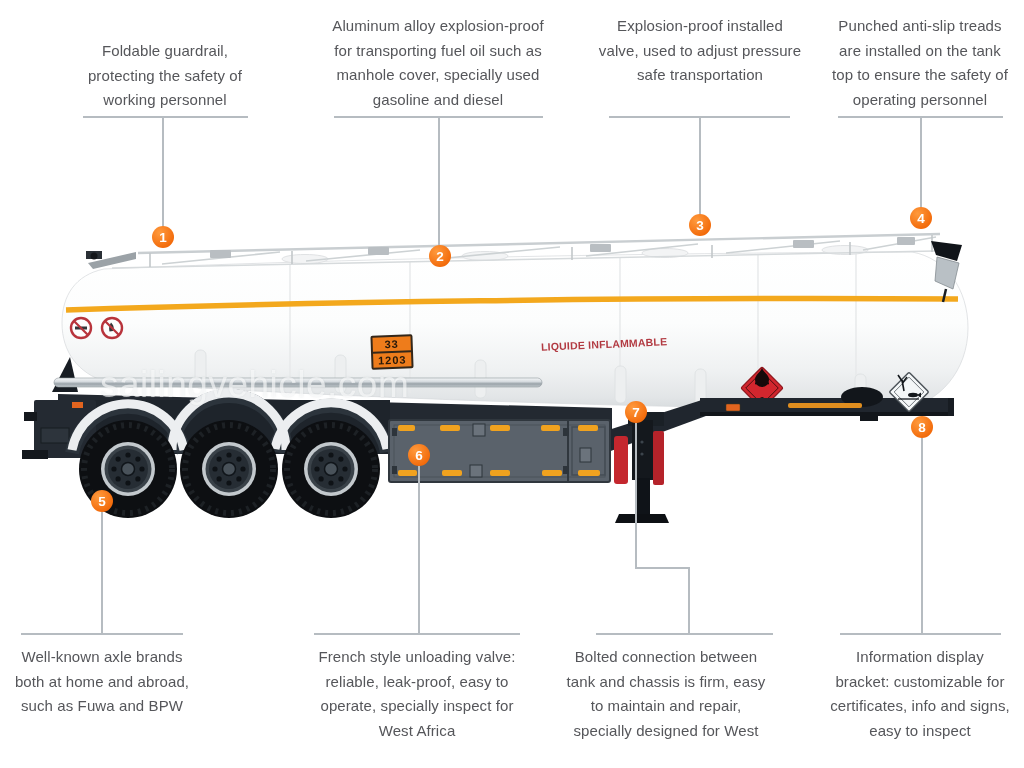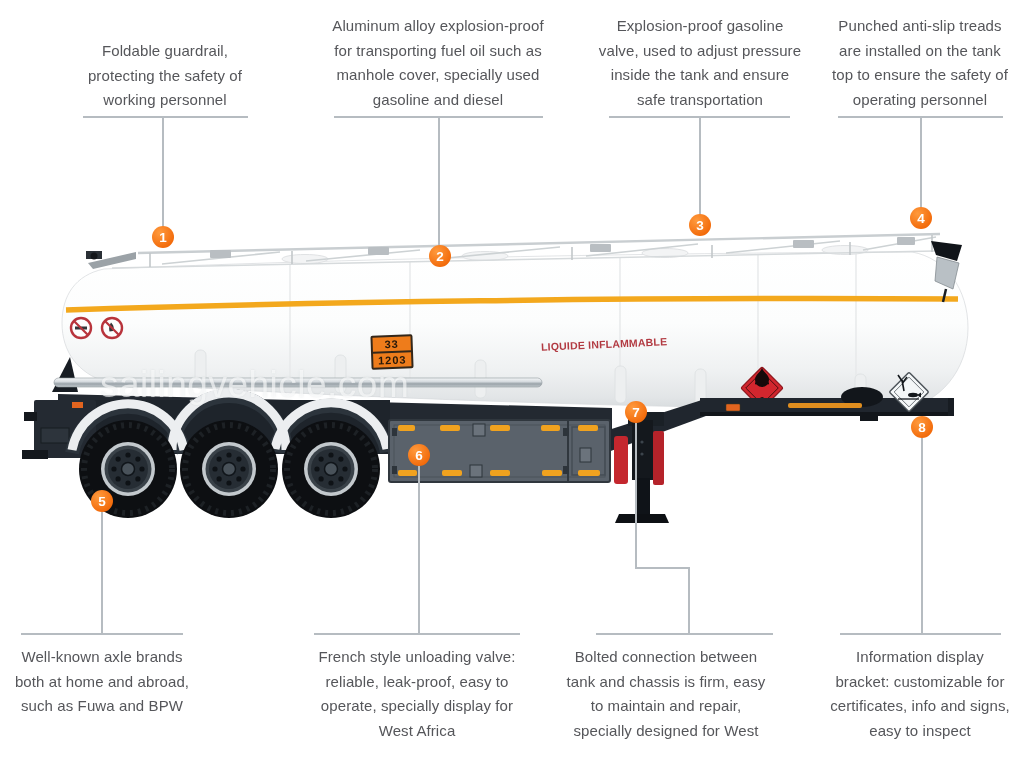--- a/index.html
+++ b/index.html
@@ -275,23 +275,22 @@
     <div>manhole cover, specially used</div>
     <div>gasoline and diesel</div>
   </div>
   <div class="rule" style="left:334px;top:116px;width:209px"></div>
   <div class="vline" style="left:438px;top:117px;height:129px"></div>
   <div class="marker" style="left:429px;top:245px">
     <span>2</span>
     </div>
 
   <div class="co-text" style="left:550px;top:14px;width:300px">
-    <div>Explosion-proof gasoline</div>
+    <div>Explosion-proof installed</div>
     <div>valve, used to adjust pressure</div>
-    <div>inside the tank and ensure</div>
     <div>safe transportation</div>
   </div>
   <div class="rule" style="left:609px;top:116px;width:181px"></div>
   <div class="vline" style="left:699px;top:117px;height:98px"></div>
   <div class="marker" style="left:689px;top:214px">
     <span>3</span>
     </div>
 
   <div class="co-text" style="left:770px;top:14px;width:300px">
     <div>Punched anti-slip treads</div>
@@ -317,21 +316,21 @@
   </div>
 
   <div class="marker" style="left:408px;top:444px">
     <span>6</span>
     </div>
   <div class="vline" style="left:418px;top:466px;height:167px"></div>
   <div class="rule" style="left:314px;top:633px;width:206px"></div>
   <div class="co-text" style="left:267px;top:645px;width:300px">
     <div>French style unloading valve:</div>
     <div>reliable, leak-proof, easy to</div>
-    <div>operate, specially display for</div>
+    <div>operate, specially inspect for</div>
     <div>West Africa</div>
   </div>
 
   <div class="marker" style="left:625px;top:401px">
     <span>7</span>
     </div>
   <div class="vline" style="left:635px;top:423px;height:146px"></div>
   <div class="hline" style="left:635px;top:567px;width:55px"></div>
   <div class="vline" style="left:688px;top:567px;height:66px"></div>
   <div class="rule" style="left:596px;top:633px;width:177px"></div>

